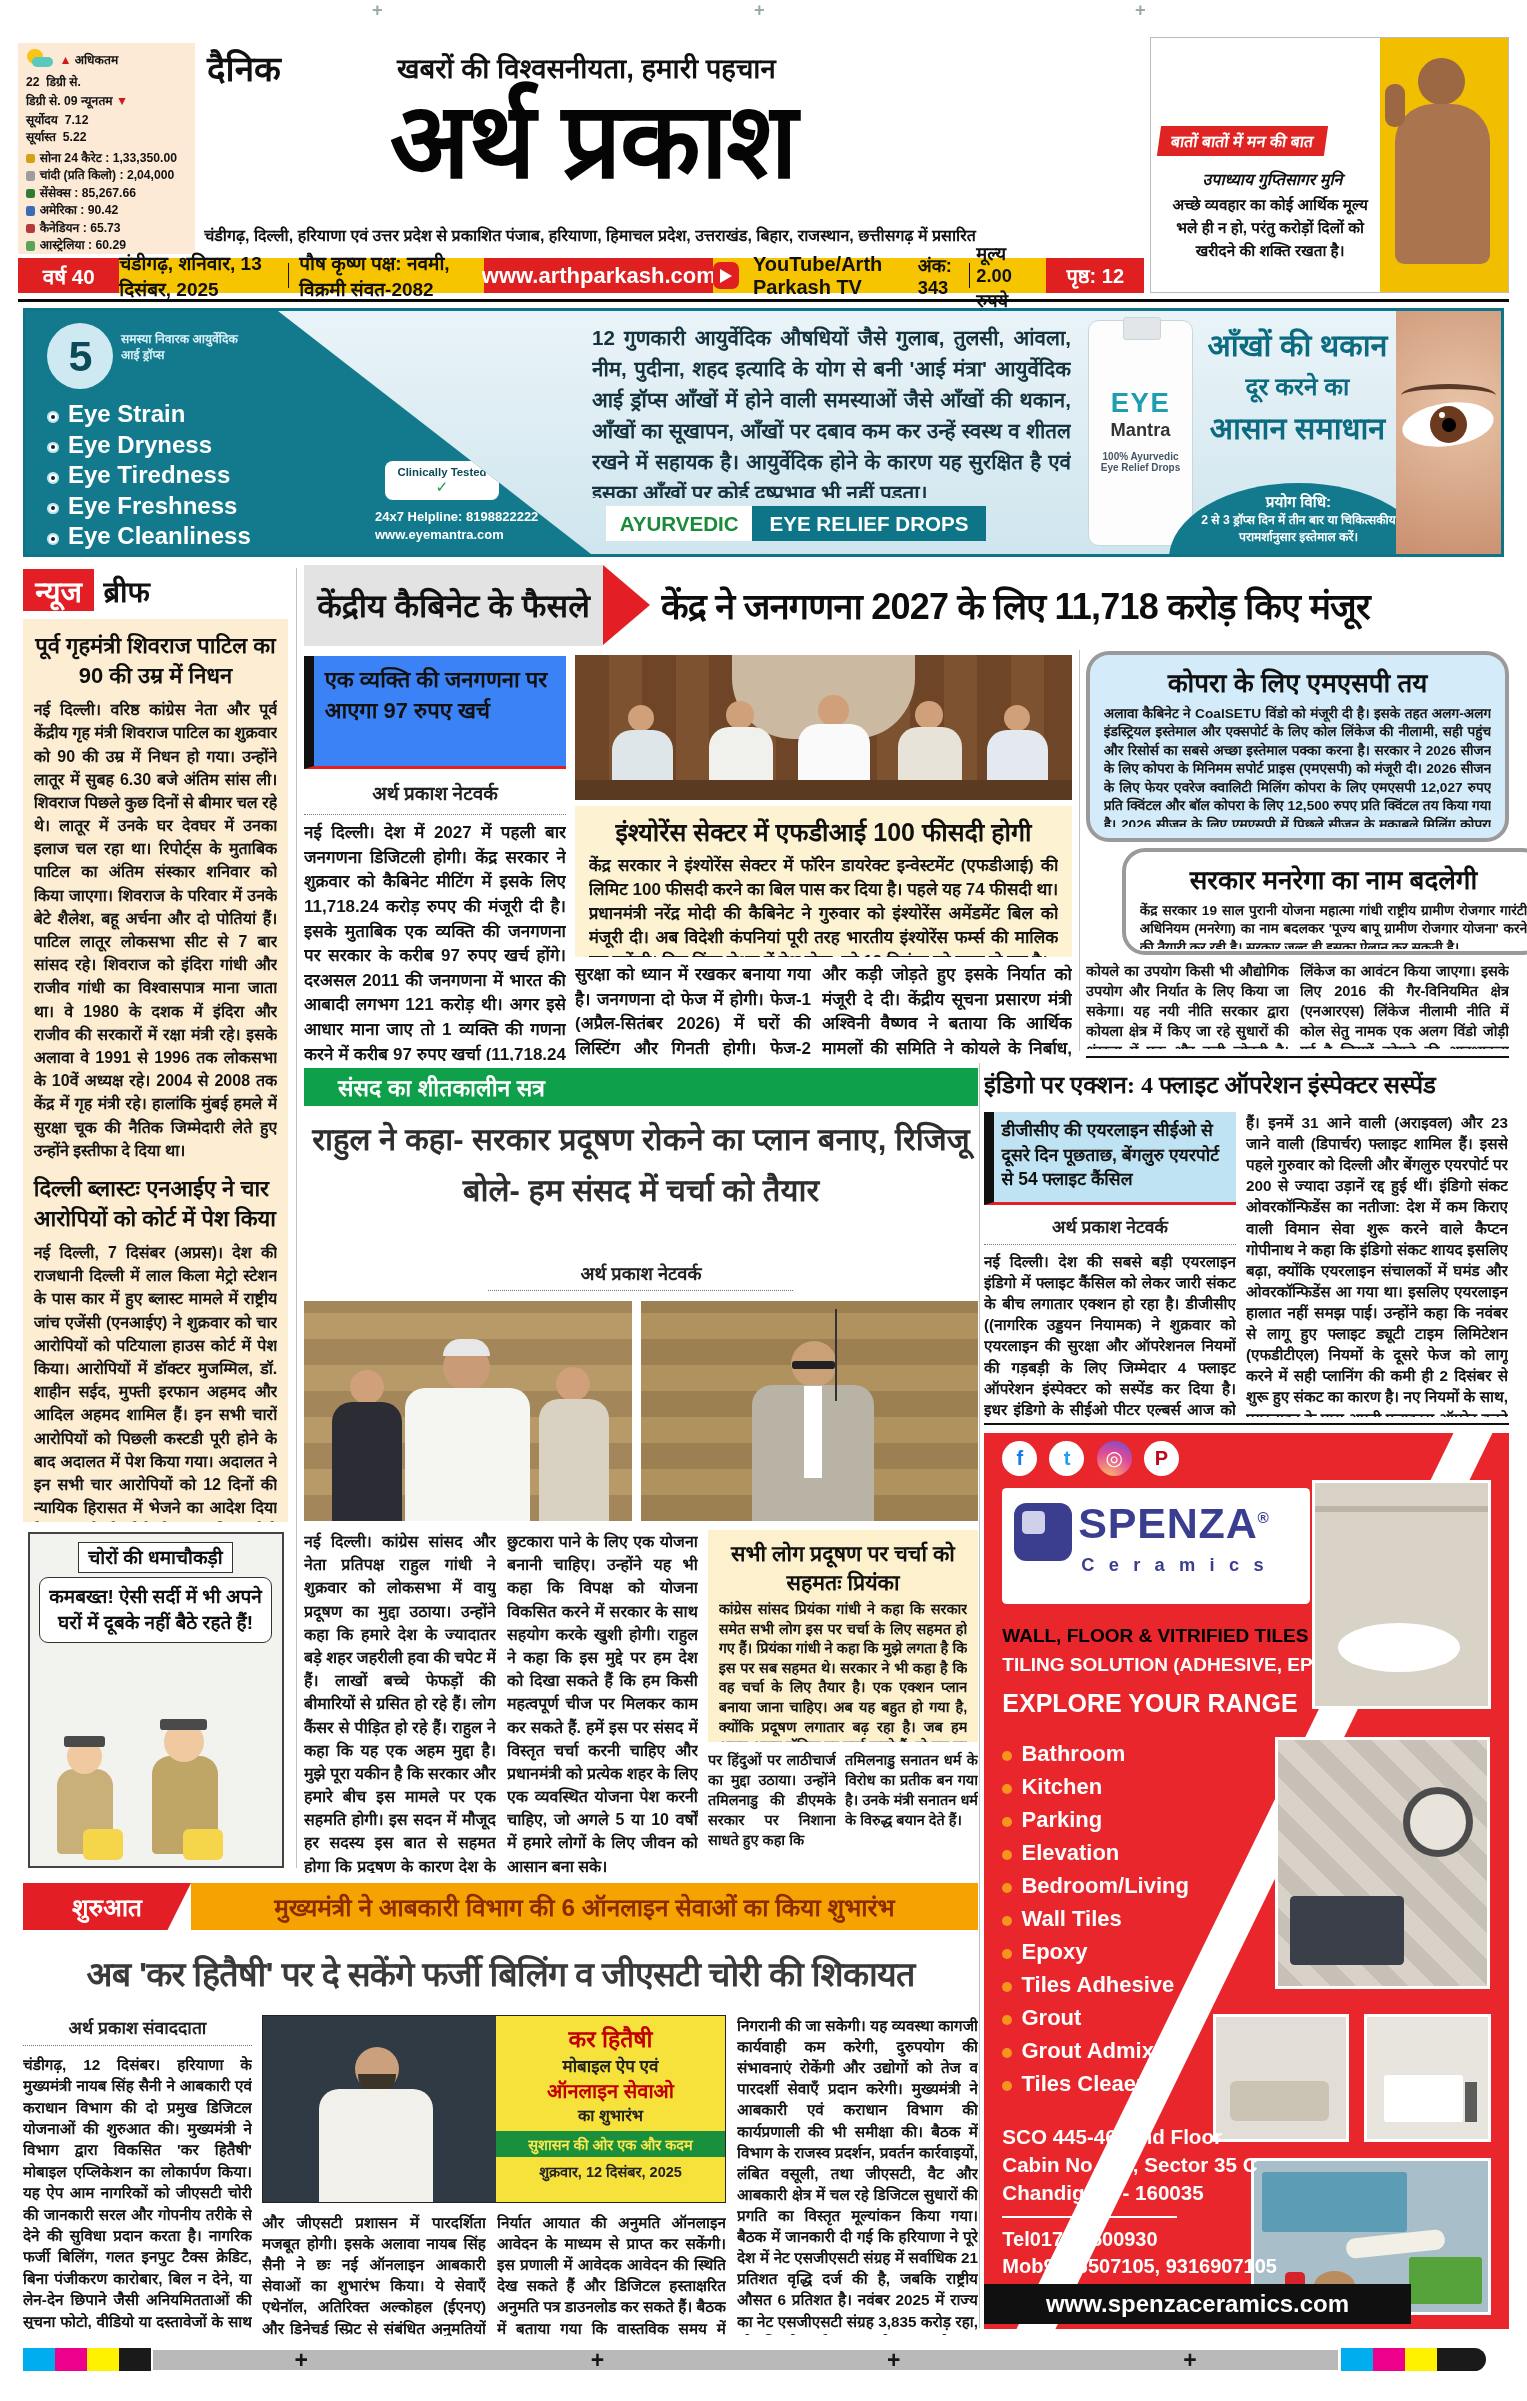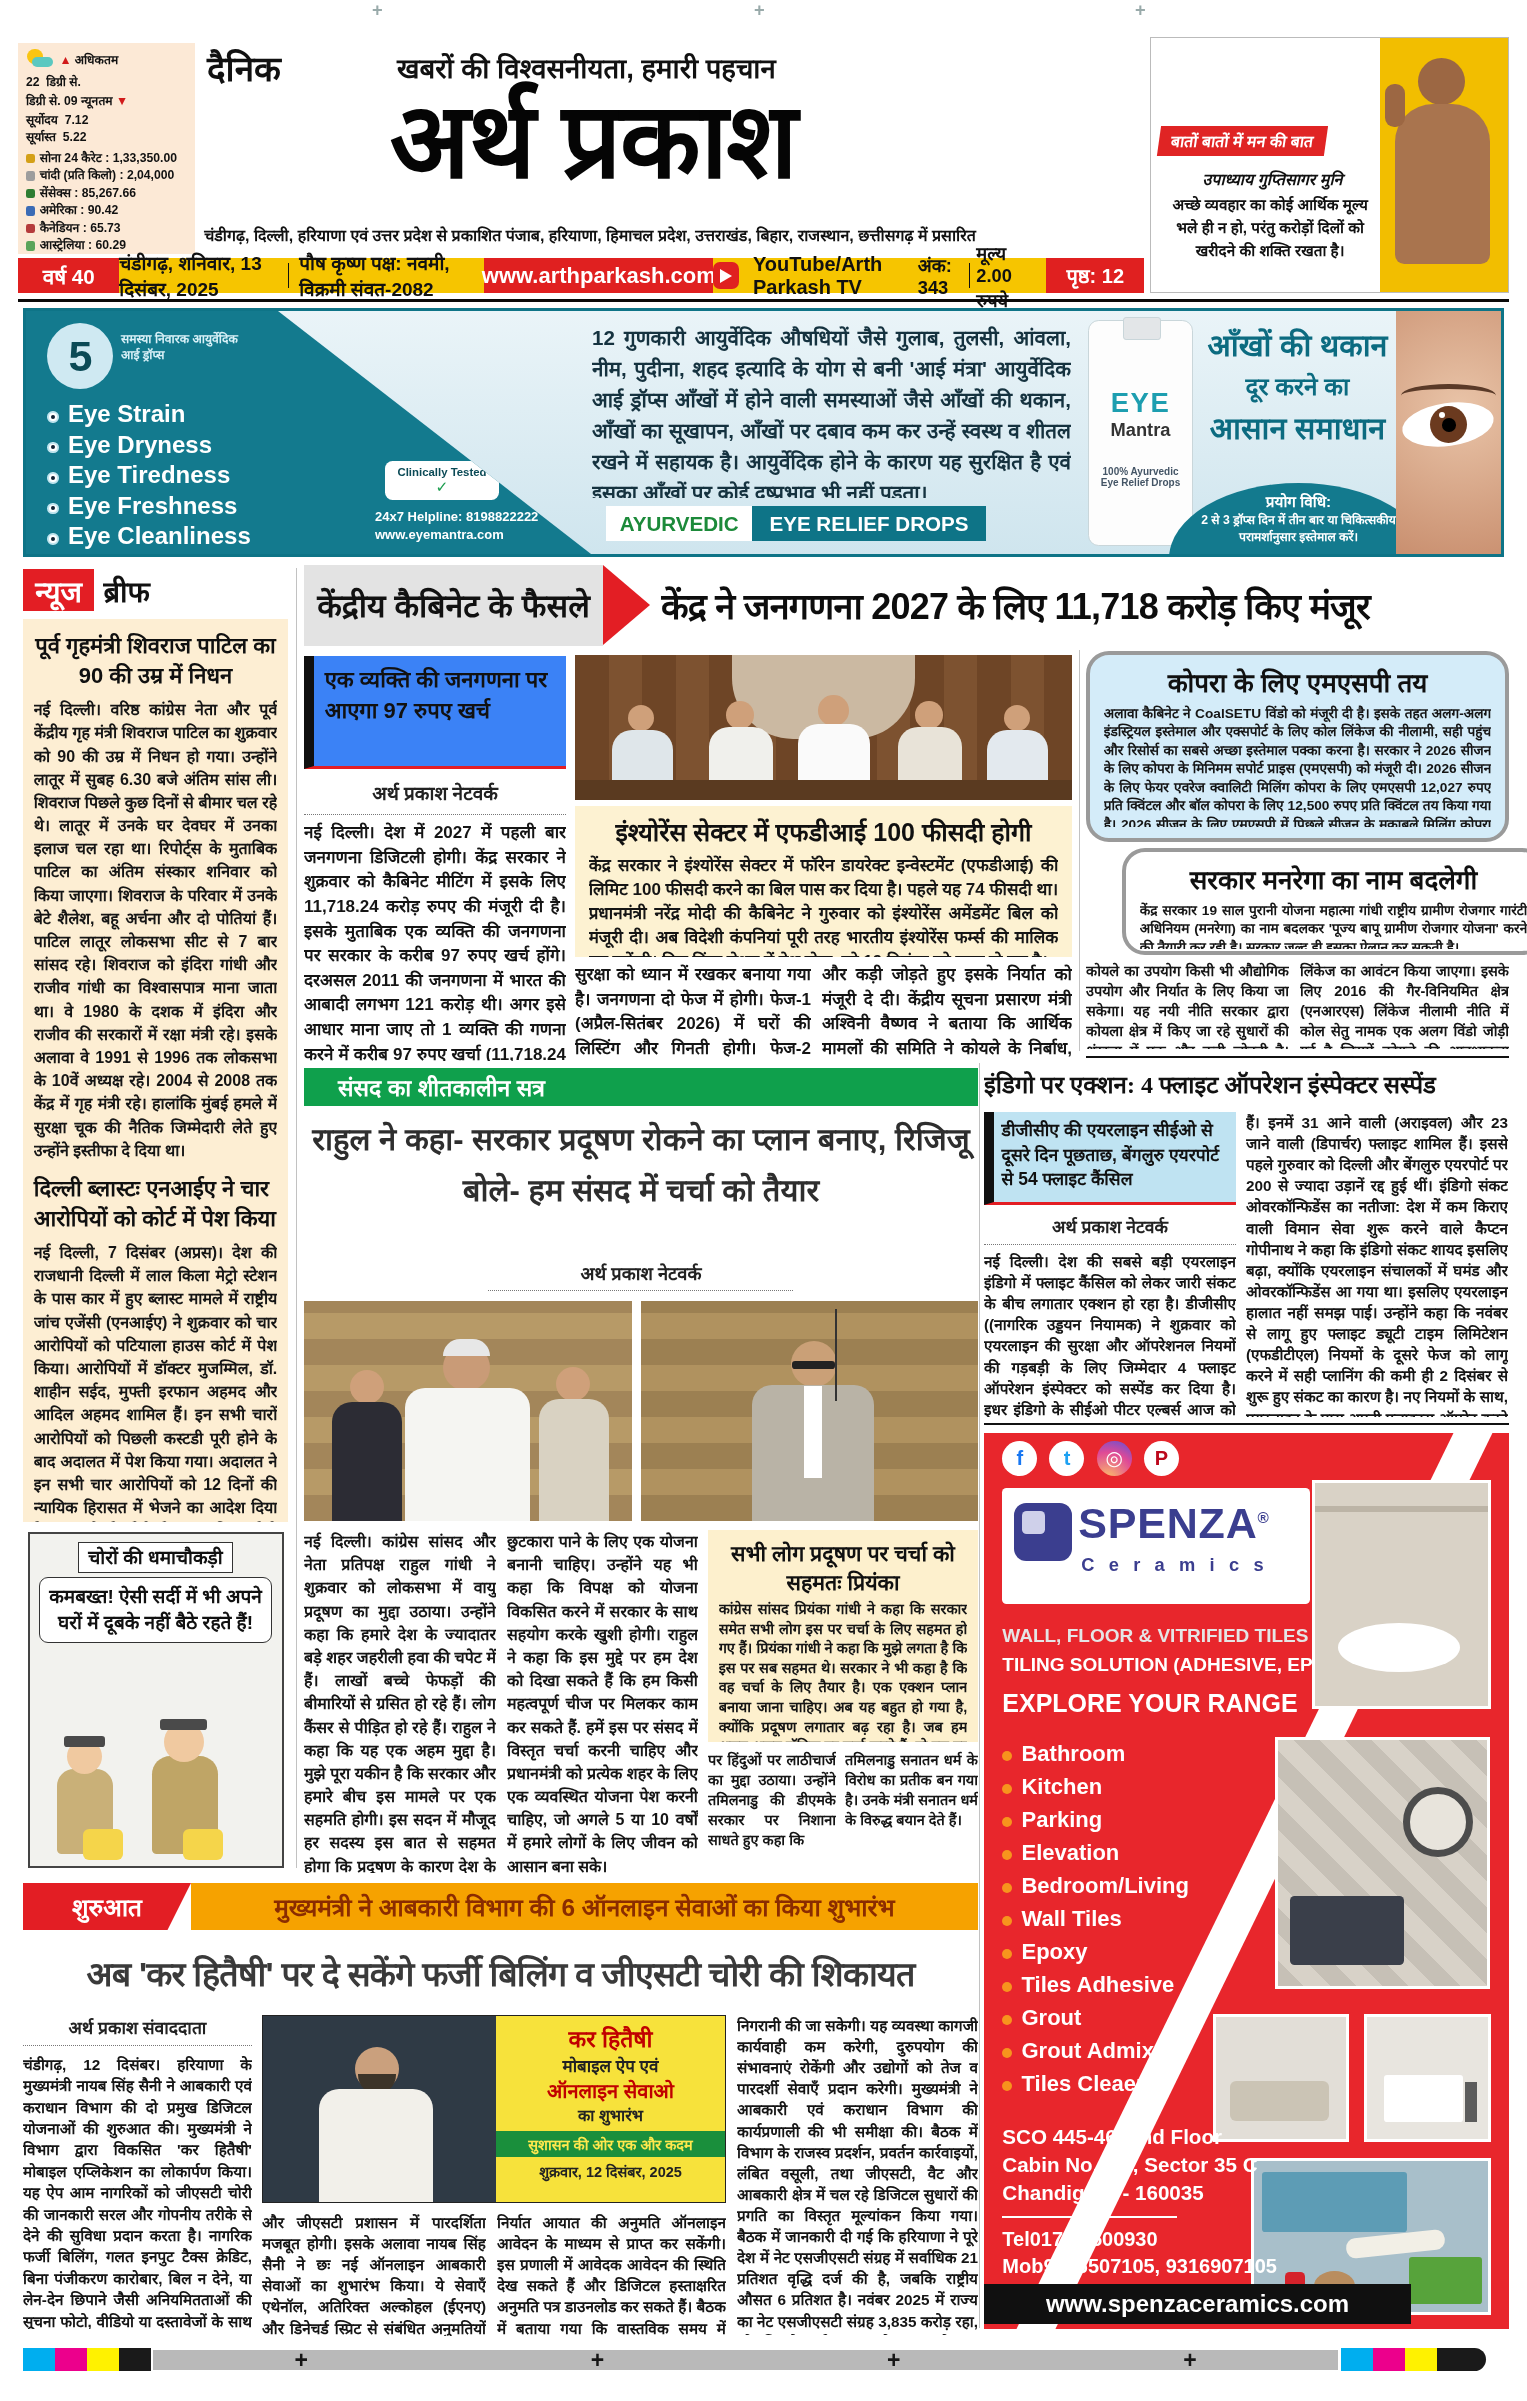--- a/index.html
+++ b/index.html
@@ -128,21 +128,21 @@
     <div class="abs flex" style="left:580px;top:195px;height:35px;">
       <div style="background:#fff;color:#1c8a3a;font-size:20.6px;font-weight:800;display:flex;align-items:center;padding:0 13.7px;">AYURVEDIC</div>
       <div style="background:#0e7487;color:#fff;font-size:20.6px;font-weight:800;display:flex;align-items:center;padding:0 17px;">EYE RELIEF DROPS</div>
     </div>
     <div class="abs" style="left:1062px;top:9.2px;width:105px;height:226px;background:#fdfdfd;border:1.5px solid #c9d6da;border-radius:10.7px;">
       <span class="abs" style="left:34px;top:-4.6px;width:38px;height:23px;background:#e3e6e8;border:1.5px solid #c9d6da;border-radius:3.1px;"></span>
       <div class="abs" style="left:0;top:66px;width:100%;text-align:center;">
         <div style="font-size:27.5px;font-weight:800;color:#1d9eb0;letter-spacing:1.5px;">EYE</div>
         <div style="font-size:18.3px;font-weight:800;color:#333;">Mantra</div>
       </div>
-      <div class="abs" style="left:0;top:145px;width:100%;text-align:center;font-size:10px;font-weight:700;color:#456;">
+      <div class="abs" style="left:0;top:130px;width:100%;text-align:center;font-size:10px;font-weight:700;color:#456;">
         <div>100% Ayurvedic</div>
         <div>Eye Relief Drops</div>
       </div>
     </div>
     <div class="abs" style="left:1176px;top:12.2px;width:191px;text-align:center;color:#0c6b80;font-weight:800;">
       <div style="font-size:30.5px;line-height:1.5;">आँखों की थकान</div>
       <div style="font-size:24.4px;line-height:1.5;">दूर करने का</div>
       <div style="font-size:30.5px;line-height:1.5;">आसान समाधान</div>
     </div>
     <div class="abs" style="left:1143px;top:172px;width:259px;height:76px;background:#137a8e;border-radius:130px 130px 0 0/76px 76px 0 0;text-align:center;color:#fff;padding-top:7.6px;">
@@ -258,21 +258,21 @@
       <span class="soc" style="background:radial-gradient(circle at 30% 110%,#fdc468,#df4996 60%,#5b51d8);color:#fff;">◎</span>
       <span class="soc" style="background:#fff;color:#bd081c;">P</span>
     </div>
     <div class="abs" style="left:18.3px;top:55px;width:308px;height:116px;background:#fff;border-radius:4.6px;padding:10.7px;">
       <span class="abs" style="left:12.2px;top:15.3px;width:58px;height:58px;background:#3b3e8f;border-radius:12.2px;">
         <span class="abs" style="left:7.6px;top:7.6px;width:23px;height:23px;background:#cfd0ea;border-radius:4.6px;"></span>
       </span>
       <span class="abs" style="left:76px;top:10.7px;font-size:43px;font-weight:800;color:#3b3e8f;letter-spacing:0.8px;"><span>SPENZA</span><sup style="font-size:15.3px;">®</sup></span>
       <span class="abs" style="left:79px;top:66px;font-size:18.3px;font-weight:700;color:#3b3e8f;letter-spacing:4.6px;">C e r a m i c s</span>
     </div>
-    <div class="abs" style="left:18.3px;top:192px;font-size:19px;font-weight:800;color:#e5e5e5;">WALL, FLOOR &amp; VITRIFIED TILES</div>
+    <div class="abs" style="left:18.3px;top:192px;font-size:19px;font-weight:800;color:#000000;">WALL, FLOOR &amp; VITRIFIED TILES</div>
     <div class="abs" style="left:18.3px;top:221px;font-size:19px;font-weight:800;color:#fff;">TILING SOLUTION (ADHESIVE, EPOXY)</div>
     <div class="abs" style="left:18.3px;top:256px;font-size:25px;font-weight:800;color:#fff;">EXPLORE YOUR RANGE</div>
     <div class="abs" style="left:18.3px;top:304px;font-size:22px;font-weight:800;color:#fff;line-height:33px;">
       <div><span class="bullet-orange"></span><span>Bathroom</span></div>
       <div><span class="bullet-orange"></span><span>Kitchen</span></div>
       <div><span class="bullet-orange"></span><span>Parking</span></div>
       <div><span class="bullet-orange"></span><span>Elevation</span></div>
       <div><span class="bullet-orange"></span><span>Bedroom/Living</span></div>
       <div><span class="bullet-orange"></span><span>Wall Tiles</span></div>
       <div><span class="bullet-orange"></span><span>Epoxy</span></div>

